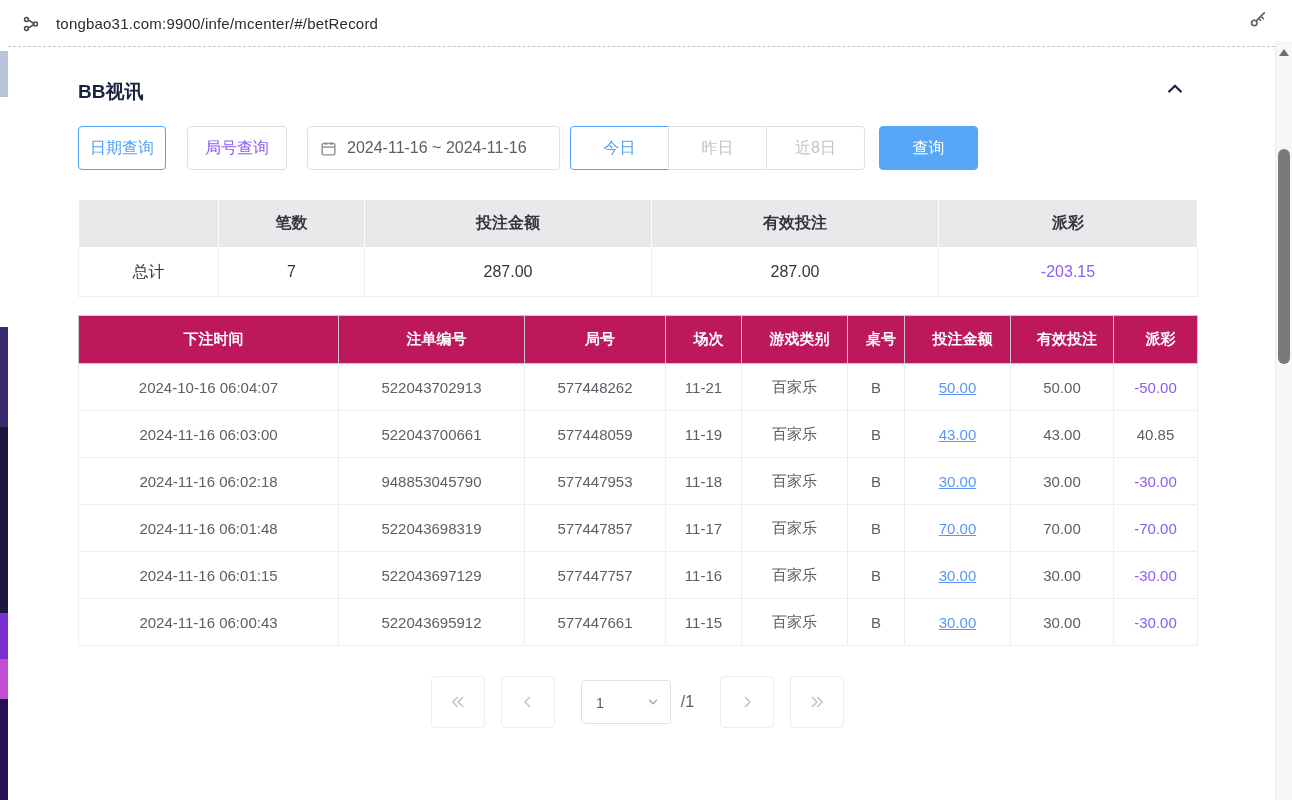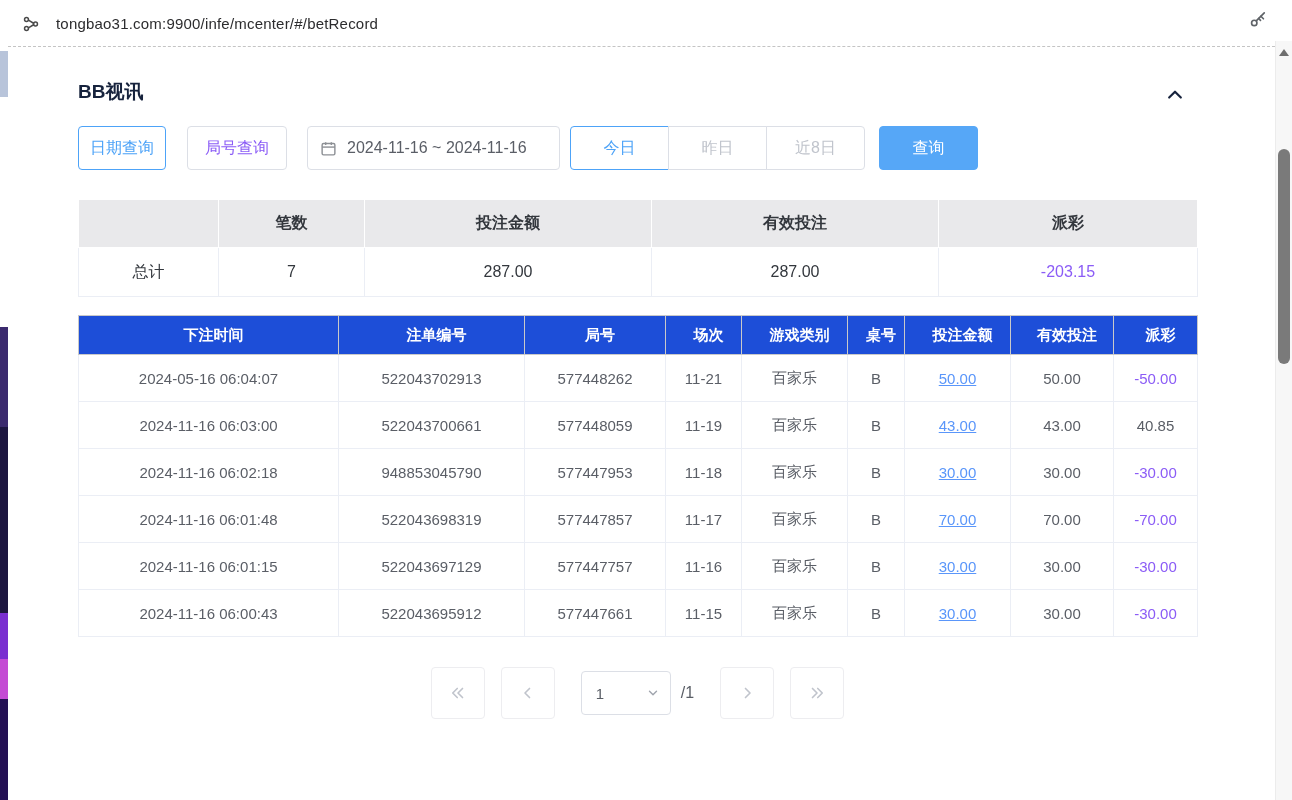--- a/index.html
+++ b/index.html
@@ -24,21 +24,21 @@
   .scroll-up { position:absolute; top:8px; left:3px; width:0; height:0;
     border-left:5px solid transparent; border-right:5px solid transparent;
     border-bottom:7px solid #6f6f6f; }
   .scroll-thumb { position:absolute; top:108px; left:2px; width:12px; height:215px;
     background:#7a7a7a; border-radius:6px; }
 
   
   .content { position:absolute; top:46px; left:8px; width:1267px; height:754px;
     background:#ffffff; border-top:1px dashed #c4c4c4; padding:32px 78px 0 70px; }
 
-  .panel-header { display:flex; justify-content:space-between; align-items:flex-end; }
+  .panel-header { display:flex; justify-content:space-between; align-items:flex-start; }
   .panel-title { font-size:19px; font-weight:bold; color:#17233d; }
   .collapse-btn { cursor:pointer; margin-right:12px; display:flex; }
 
   
   .filters { margin-top:20px; display:flex; align-items:center; height:46px; }
   .btn { height:44px; border-radius:4px; background:#fff; font-size:16px;
     display:inline-flex; align-items:center; justify-content:center; cursor:pointer;
     font-family:inherit; }
   .btn-outline-blue { border:1px solid #4da3f8; color:#4da3f8; width:88px; }
   .btn-outline-gray { border:1px solid #dcdfe6; color:#8b5cf6; width:100px; margin-left:21px; }
@@ -58,22 +58,22 @@
   table { border-collapse:collapse; table-layout:fixed; }
   .summary { margin-top:28px; width:1119px; }
   .summary th { background:#e9e9eb; height:48px; font-size:16px; font-weight:bold;
     color:#33373d; border:1px solid #ffffff; }
   .summary td { background:#fff; height:49px; font-size:16px; color:#33373d;
     text-align:center; border:1px solid #ebeef5; }
   .summary td.neg, .bet-table td.neg { color:#8b5cf6; }
 
   
   .bet-table { margin-top:18px; width:1119px; }
-  .bet-table th { background:#1d4ed8; color:#ffffff; font-size:15px; font-weight:bold;
-    height:39px; border:1px solid #c9c9c9;padding-left:10px; }
+  .bet-table th { background:#be185d; color:#ffffff; font-size:15px; font-weight:bold;
+    height:48px; border:1px solid #c9c9c9;padding-left:10px; }
   .bet-table td { height:47px; text-align:center; font-size:15px; color:#5a5e66;
     border:1px solid #ebeef5; background:#fff; }
   .amount-link { color:#5a96fa; text-decoration:underline; cursor:pointer; }
 
   
   .pagination { margin-top:30px; display:flex; justify-content:center; align-items:center; }
   .page-btn { width:54px; height:52px; border:1px solid #ededf0; border-radius:4px;
     background:#fff; display:flex; align-items:center; justify-content:center; cursor:pointer; }
   .page-btn + .page-btn { margin-left:16px; }
   .page-select { margin-left:26px; width:90px; height:44px; border:1px solid #dcdfe6;
@@ -196,21 +196,21 @@
         <th>场次</th>
         <th>游戏类别</th>
         <th>桌号</th>
         <th>投注金额</th>
         <th>有效投注</th>
         <th>派彩</th>
       </tr>
     </thead>
     <tbody>
         <tr>
-          <td>2024-05-16 06:04:07</td>
+          <td>2024-10-16 06:04:07</td>
           <td>522043702913</td>
           <td>577448262</td>
           <td>11-21</td>
           <td>百家乐</td>
           <td>B</td>
           <td><span class="amount-link">50.00</span></td>
           <td>50.00</td>
           <td class="neg">-50.00</td>
         </tr>
         <tr>

